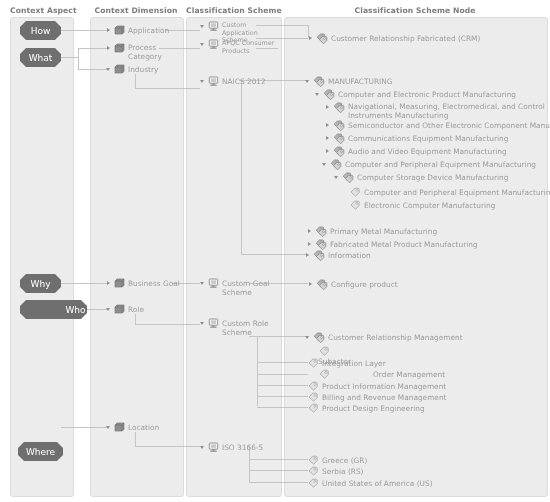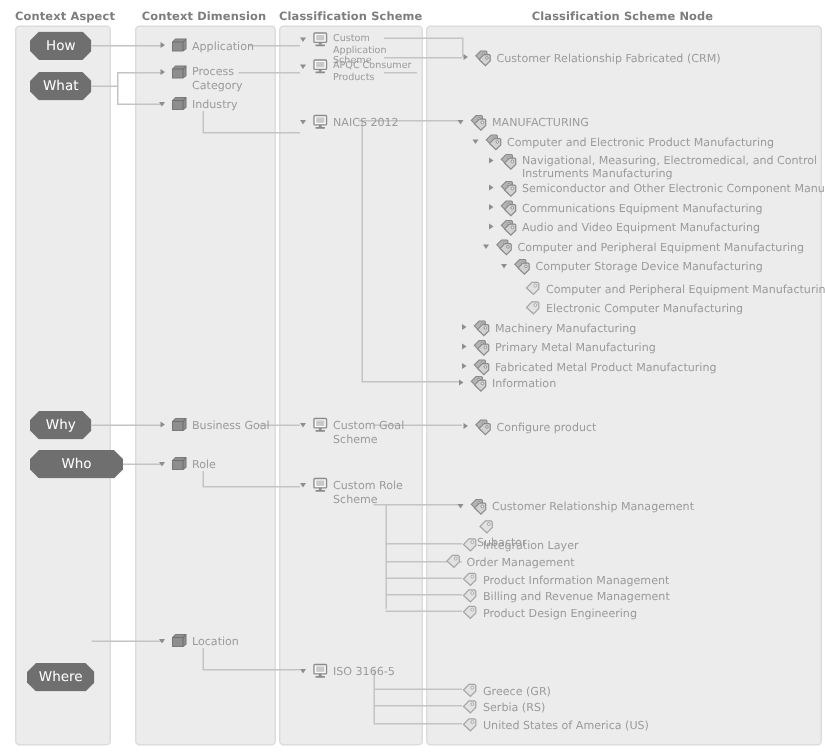--- a/index.html
+++ b/index.html
@@ -107,21 +107,21 @@
 
   <div class="badge" style="left:20px;top:21px;width:41px;height:19px;">
     <span>How</span>
   </div>
   <div class="badge" style="left:20px;top:48px;width:41px;height:19px;">
     <span>What</span>
   </div>
   <div class="badge" style="left:20px;top:274px;width:41px;height:19px;">
     <span>Why</span>
   </div>
-  <div class="badge" style="left:20px;top:300px;width:62px;height:19px;">
+  <div class="badge" style="left:20px;top:300px;width:23px;height:19px;padding-left:44px;">
     <span>Who</span>
   </div>
   <div class="badge" style="left:18px;top:418px;width:45px;height:19px;margin-top:24px;">
     <span>Where</span>
   </div>
 
   <div class="row" style="left:106px;top:25px;">
     <span class="arw r"></span>
     <span class="ico">
       <svg width="11" height="10" viewBox="0 0 11 10">
@@ -401,32 +401,20 @@
   <div class="row" style="left:349px;top:200px;">
     <span class="ico">
       <svg width="11" height="10" viewBox="0 0 11 10">
         <path d="M1 5 L4.6 1.2 L8.4 1.2 L9.2 2 L9.2 5.6 L5.6 9.2 Z" fill="#e2e2e2" stroke="#a5a5a5" stroke-width=".8"></path>
         <circle cx="6.9" cy="3.4" r="1" fill="#ececec" stroke="#a5a5a5" stroke-width=".6"></circle>
       </svg>
     </span>
     <span class="lbl">Electronic Computer Manufacturing</span>
   </div>
 
-  <div class="row" style="left:307px;top:213px;">
-    <span class="arw r"></span>
-    <span class="ico">
-      <svg width="12" height="11" viewBox="0 0 12 11">
-        <path d="M1.2 4.2 L4.4 1 L8 1 L8.6 1.6 L8.6 5.2 L5.4 8.4 Z" fill="#b4b4b4" stroke="#8a8a8a" stroke-width=".8"></path>
-        <circle cx="6.4" cy="3.2" r=".9" fill="#ececec" stroke="#8a8a8a" stroke-width=".6"></circle>
-        <path d="M3.4 6.6 L6.6 3.4 L10.2 3.4 L10.8 4 L10.8 7.6 L7.6 10.8 Z" fill="#d2d2d2" stroke="#8a8a8a" stroke-width=".8"></path>
-        <circle cx="8.6" cy="5.6" r=".9" fill="#ececec" stroke="#8a8a8a" stroke-width=".6"></circle>
-      </svg>
-    </span>
-    <span class="lbl">Machinery Manufacturing</span>
-  </div>
 
   <div class="row" style="left:307px;top:226px;">
     <span class="arw r"></span>
     <span class="ico">
       <svg width="12" height="11" viewBox="0 0 12 11">
         <path d="M1.2 4.2 L4.4 1 L8 1 L8.6 1.6 L8.6 5.2 L5.4 8.4 Z" fill="#b4b4b4" stroke="#8a8a8a" stroke-width=".8"></path>
         <circle cx="6.4" cy="3.2" r=".9" fill="#ececec" stroke="#8a8a8a" stroke-width=".6"></circle>
         <path d="M3.4 6.6 L6.6 3.4 L10.2 3.4 L10.8 4 L10.8 7.6 L7.6 10.8 Z" fill="#d2d2d2" stroke="#8a8a8a" stroke-width=".8"></path>
         <circle cx="8.6" cy="5.6" r=".9" fill="#ececec" stroke="#8a8a8a" stroke-width=".6"></circle>
       </svg>
@@ -499,21 +487,21 @@
   <div class="row" style="left:307px;top:358px;">
     <span class="ico">
       <svg width="11" height="10" viewBox="0 0 11 10">
         <path d="M1 5 L4.6 1.2 L8.4 1.2 L9.2 2 L9.2 5.6 L5.6 9.2 Z" fill="#e2e2e2" stroke="#a5a5a5" stroke-width=".8"></path>
         <circle cx="6.9" cy="3.4" r="1" fill="#ececec" stroke="#a5a5a5" stroke-width=".6"></circle>
       </svg>
     </span>
     <span class="lbl">Integration Layer</span>
   </div>
 
-  <div class="row" style="left:296px;top:369px;">
+  <div class="row" style="left:318px;top:369px;gap:40px;">
     <span class="ico">
       <svg width="11" height="10" viewBox="0 0 11 10">
         <path d="M1 5 L4.6 1.2 L8.4 1.2 L9.2 2 L9.2 5.6 L5.6 9.2 Z" fill="#e2e2e2" stroke="#a5a5a5" stroke-width=".8"></path>
         <circle cx="6.9" cy="3.4" r="1" fill="#ececec" stroke="#a5a5a5" stroke-width=".6"></circle>
       </svg>
     </span>
     <span class="lbl">Order Management</span>
   </div>
 
   <div class="row" style="left:307px;top:381px;">

